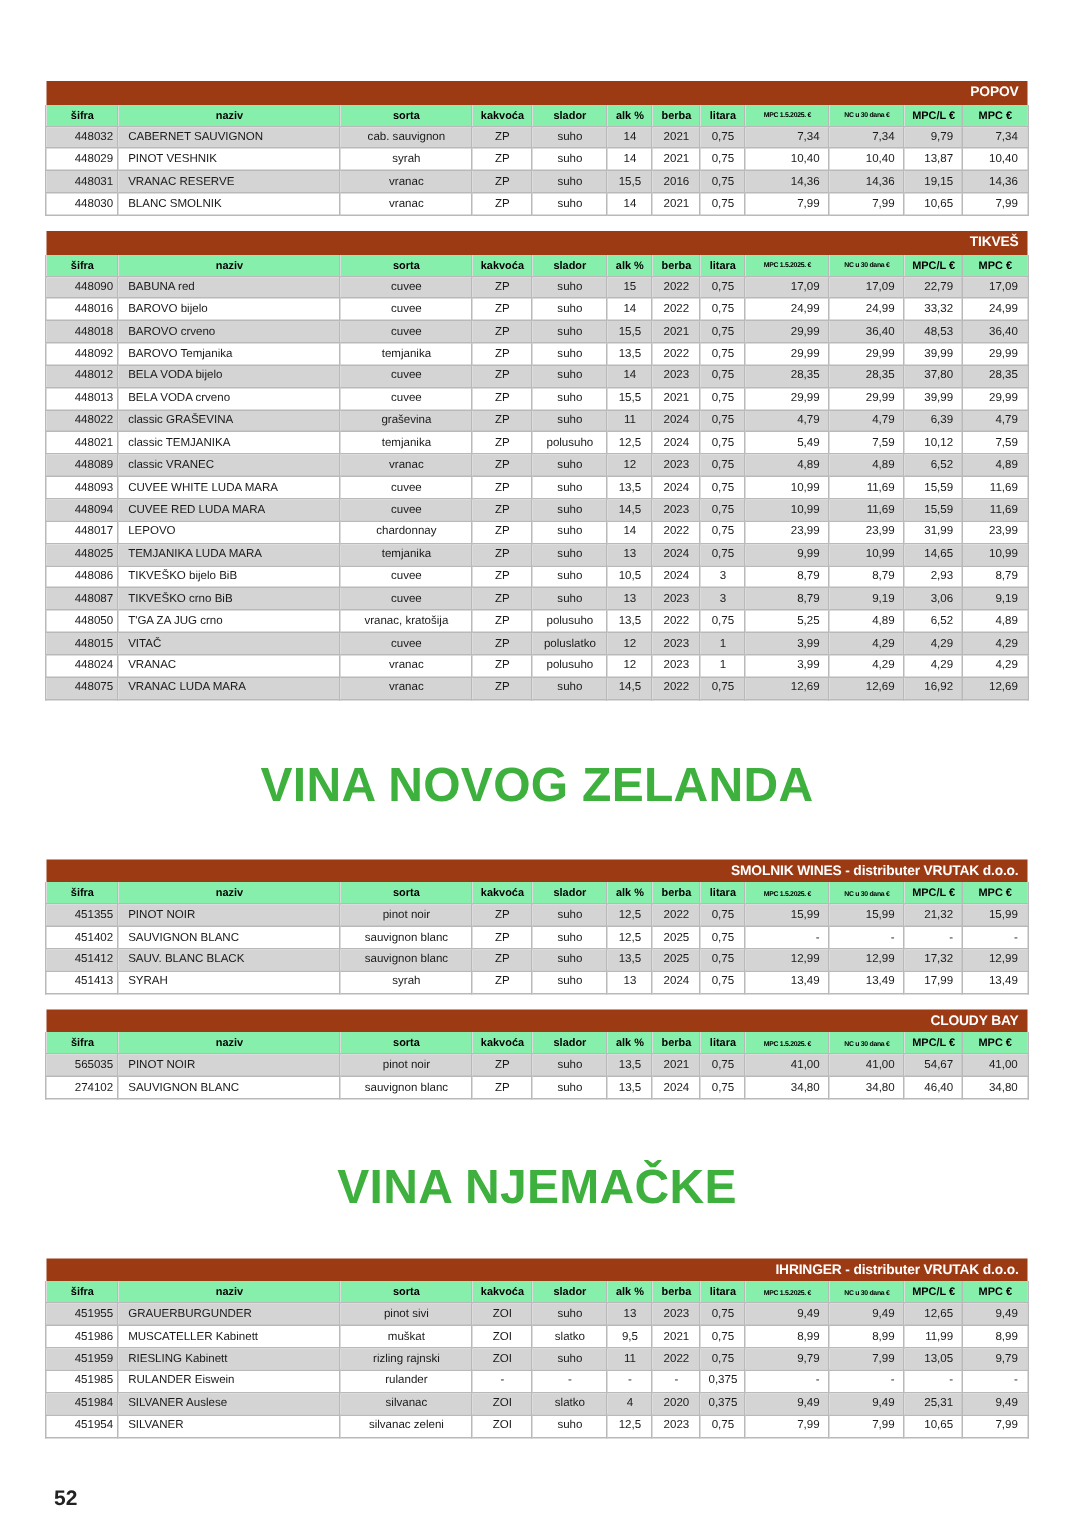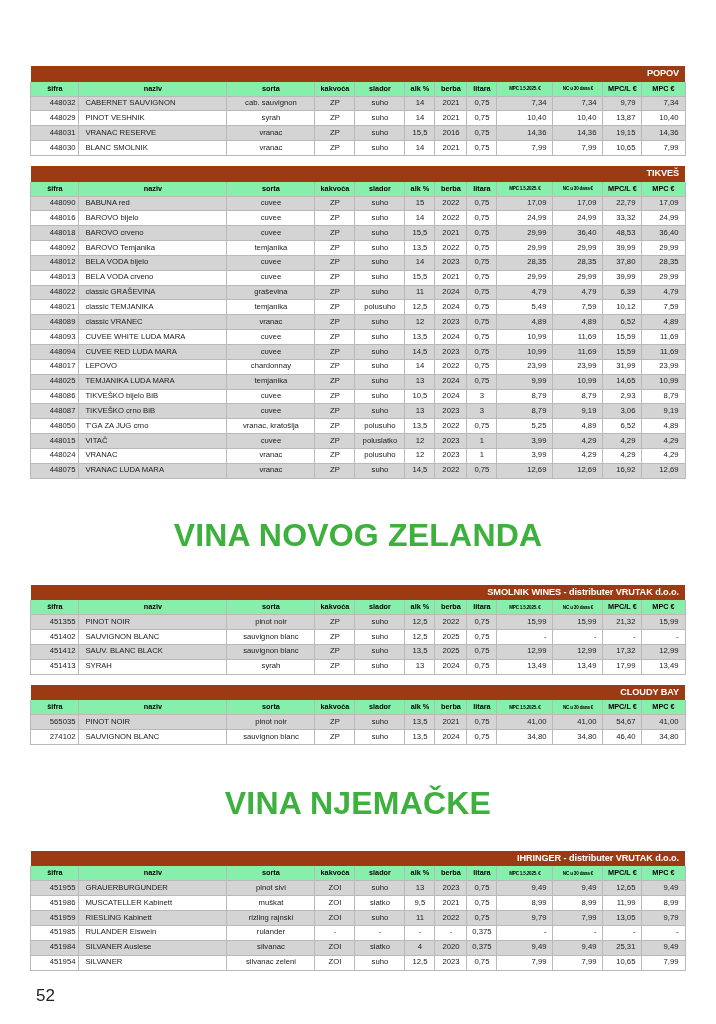--- a/index.html
+++ b/index.html
@@ -13,21 +13,21 @@
     background: #ffffff;
     font-family: "Liberation Sans", sans-serif;
     color: #1a1a1a;
     position: relative;
     overflow: hidden;
   }
 
   .page {
     width: 716px;
     height: 1024px;
-    padding: 12px;
+    padding: 0;
     position: relative;
   }
 
   
   .wine-table {
     width: 634px;
     margin: 0 auto;
     border-collapse: collapse;
     table-layout: fixed;
     font-size: 7.6px;
@@ -104,22 +104,22 @@
     font-size: 32px;
     letter-spacing: 0.2px;
     line-height: 1;
   }
 
   
   .page-number {
     position: absolute;
     left: 36px;
     bottom: 18px;
-    font-size: 17px;
-    font-weight: normal;
+    font-size: 14px;
+    font-weight: bold;
     color: #222222;
   }
   .spacer-10 { height: 10px; }
 </style>
 </head>
 <body>
 
 <div class="page">
 
   <div style="height:54px"></div>

